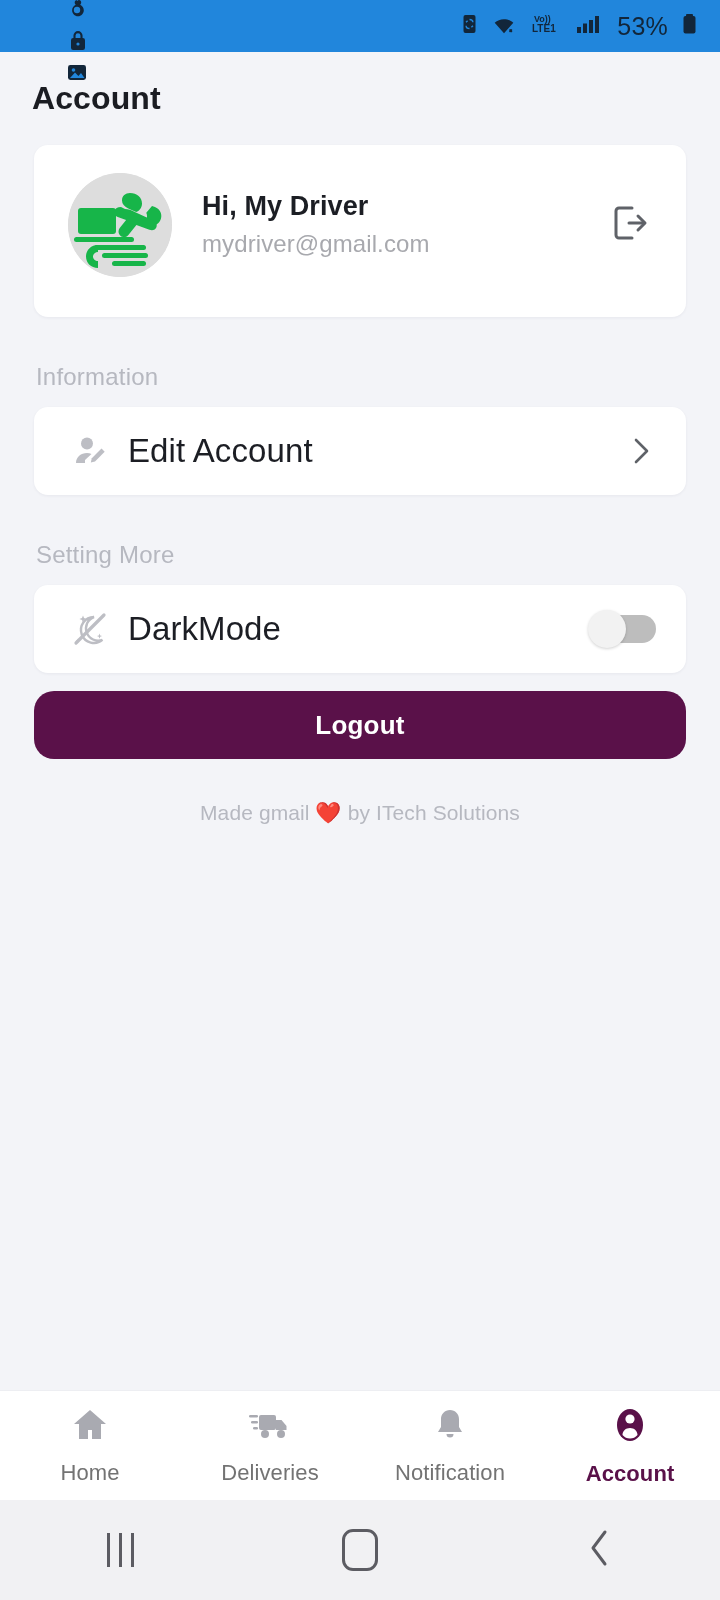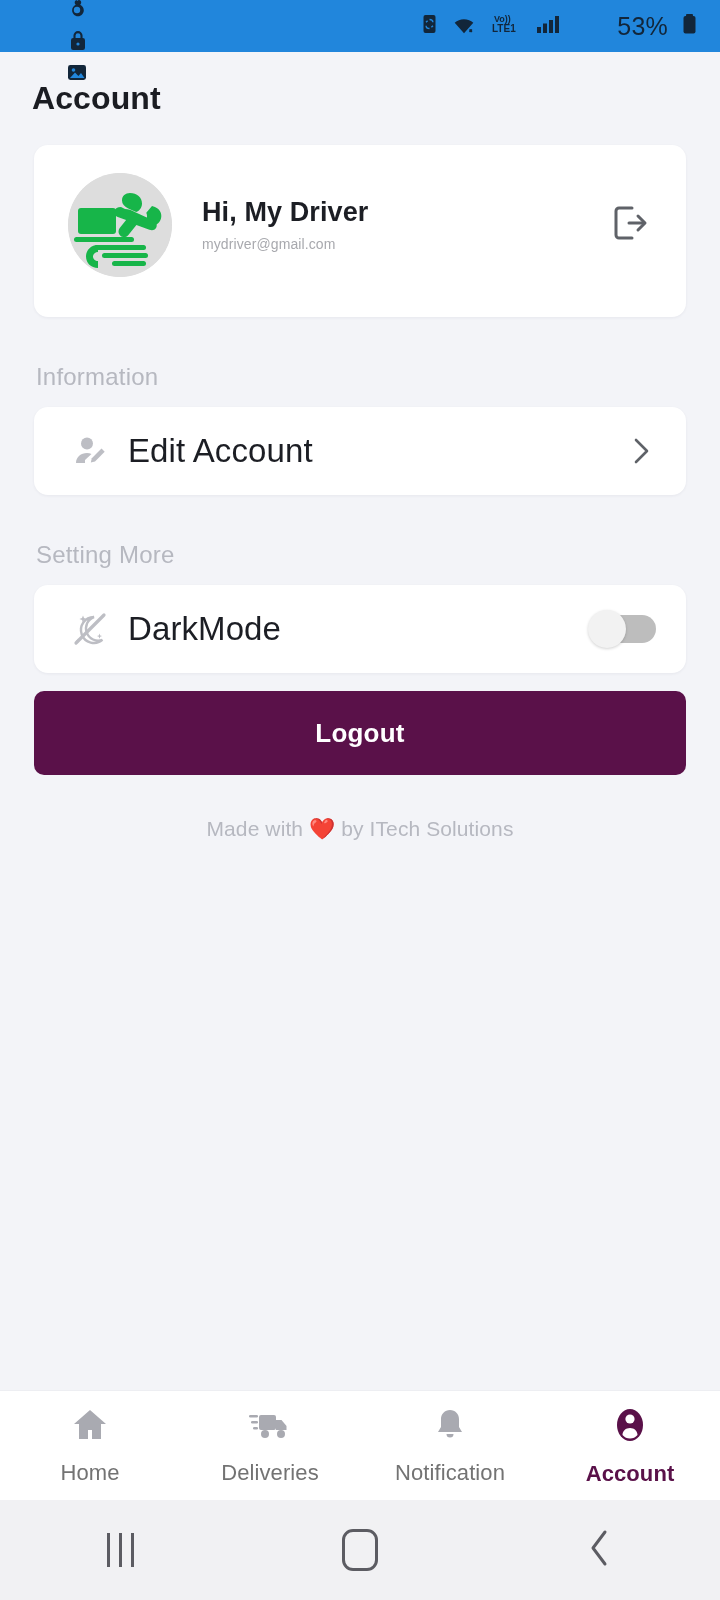--- a/index.html
+++ b/index.html
@@ -13,21 +13,21 @@
 
   
   .statusbar {
     height: 52px; background: #2186DC; color: #0E2E4A;
     display: flex; align-items: center; justify-content: space-between;
     padding: 0 22px; flex: 0 0 52px;
   }
   .sb-left { display: flex; align-items: flex-end; gap: 3px; flex-direction: column; }
   .sb-clock { font-size: 26px; font-weight: 500; letter-spacing: .2px; color: #12263A; }
   .sb-right { display: flex; align-items: center; gap: 13px; }
-  .sb-pct { font-size: 25px; font-weight: 500; color: #12263A; letter-spacing: .2px; margin-left: 40px; }
+  .sb-pct { font-size: 25px; font-weight: 500; color: #12263A; letter-spacing: .2px; }
   .sb-ico { display: block; }
 
   
   .page-title {
     font-size: 32px; font-weight: 700; color: #1A1C22;
     padding: 28px 32px 0 32px; letter-spacing: .1px;
   }
 
   
   .content { flex: 1 1 auto; padding: 0 34px; overflow: hidden; }
@@ -42,21 +42,21 @@
     margin-top: 28px; height: 172px;
     display: flex; align-items: center; padding: 0 34px 13px 34px;
   }
   .avatar {
     width: 104px; height: 104px; border-radius: 50%;
     background: #DDDDDD; flex: 0 0 104px; overflow: hidden;
     display: flex; align-items: center; justify-content: center;
   }
   .profile-text { flex: 1 1 auto; margin-left: 30px; }
   .profile-name { font-size: 27px; font-weight: 600; color: #1C1E24; letter-spacing: .1px; }
-  .profile-email { font-size: 14px; color: #A8A9AE; margin-top: 8px; letter-spacing: .1px; }
+  .profile-email { font-size: 24px; color: #A8A9AE; margin-top: 8px; letter-spacing: .1px; }
   .logout-icon-btn { flex: 0 0 44px; display: flex; align-items: center; justify-content: center; }
 
   
   .section-label {
     font-size: 24px; color: #B6B8C0; font-weight: 400;
     margin: 46px 0 16px 2px; letter-spacing: .2px;
   }
 
   
   .row {
@@ -74,21 +74,21 @@
   }
   .toggle-knob {
     position: absolute; left: 0; top: 0;
     width: 38px; height: 38px; border-radius: 50%;
     background: #F2F2F2; box-shadow: 0 1px 3px rgba(0,0,0,0.18);
     margin-top: -2px;
   }
 
   
   .logout-btn {
-    margin-top: 18px; height: 84px; border-radius: 10px;
+    margin-top: 18px; height: 68px; border-radius: 20px;
     background: #5A1149; color: #FFFFFF;
     display: flex; align-items: center; justify-content: center;
     font-size: 26px; font-weight: 700; letter-spacing: .2px;
     border: none; width: 100%; cursor: pointer;
     font-family: "Liberation Sans", sans-serif;
   }
 
   .credit {
     text-align: center; font-size: 21px; color: #B6B8C0;
     margin-top: 42px; letter-spacing: .1px;
@@ -257,21 +257,21 @@
         <span class="toggle">
           <span class="toggle-track"></span>
           <span class="toggle-knob"></span>
         </span>
       </div>
     </div>
 
     <button class="logout-btn">Logout</button>
 
     <div class="credit">
-      <span>Made with</span>
+      <span>Made gmail</span>
       <span class="heart">❤️</span>
       <span>by ITech Solutions</span>
     </div>
   </div>
 
   <div class="bottomnav">
     <div class="nav-item">
       <span>
         <svg width="40" height="38" viewBox="0 0 40 38">
             <path d="M20 4L4 18h5v15h9v-9h4v9h9V18h5z" fill="#A9AAB1"></path>

